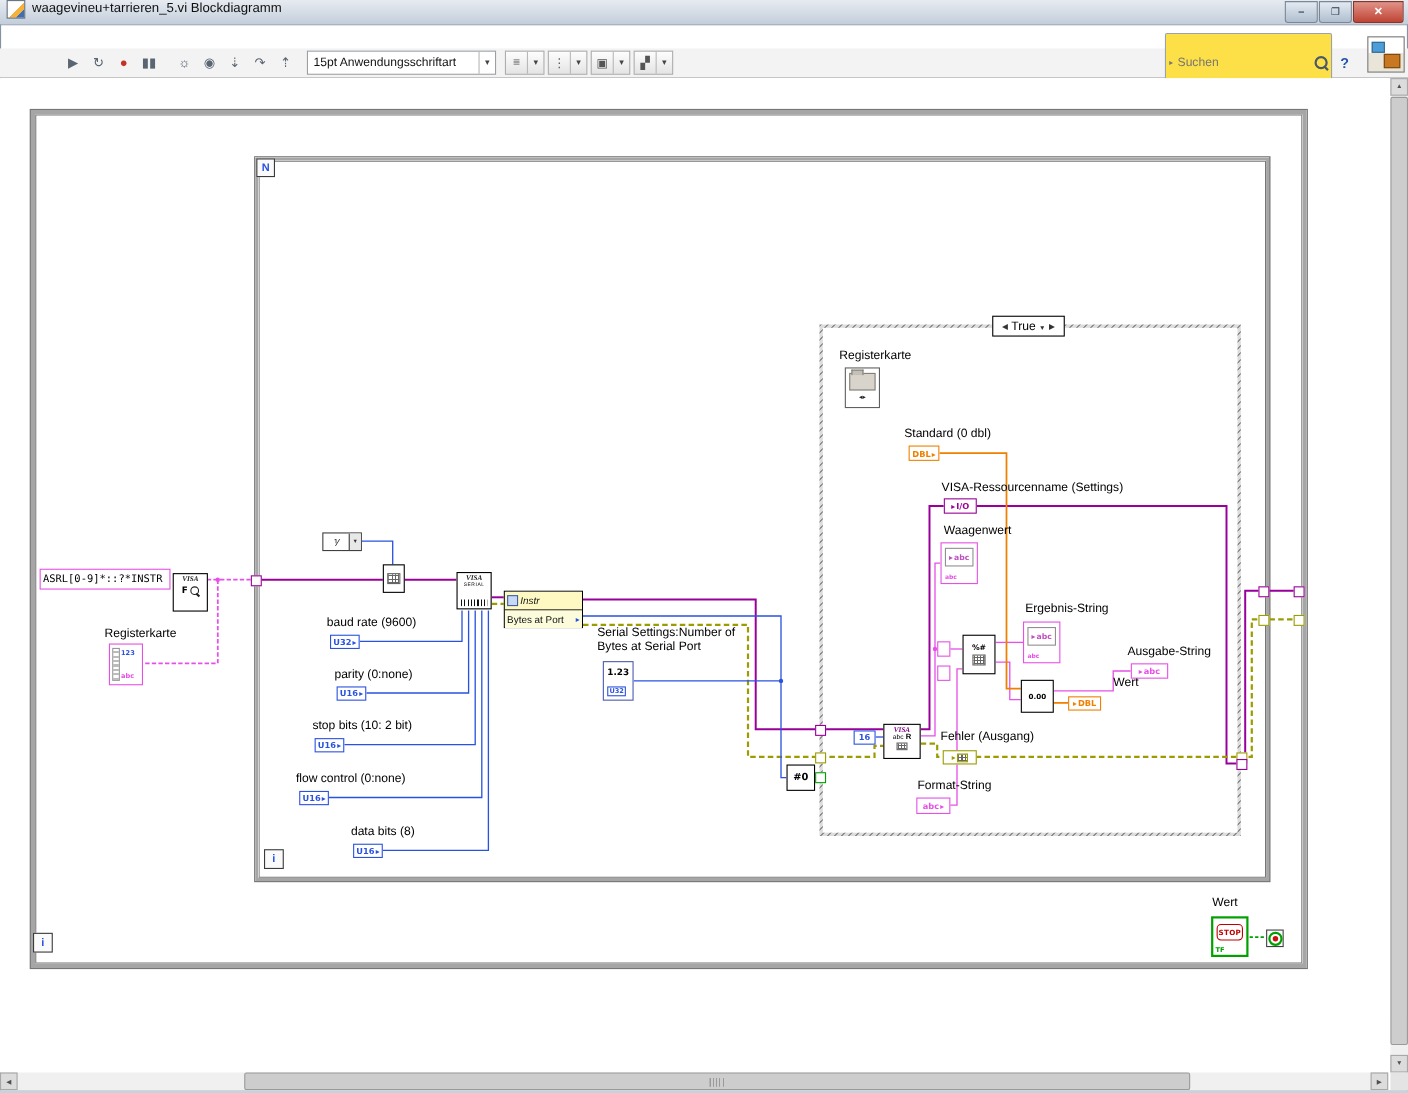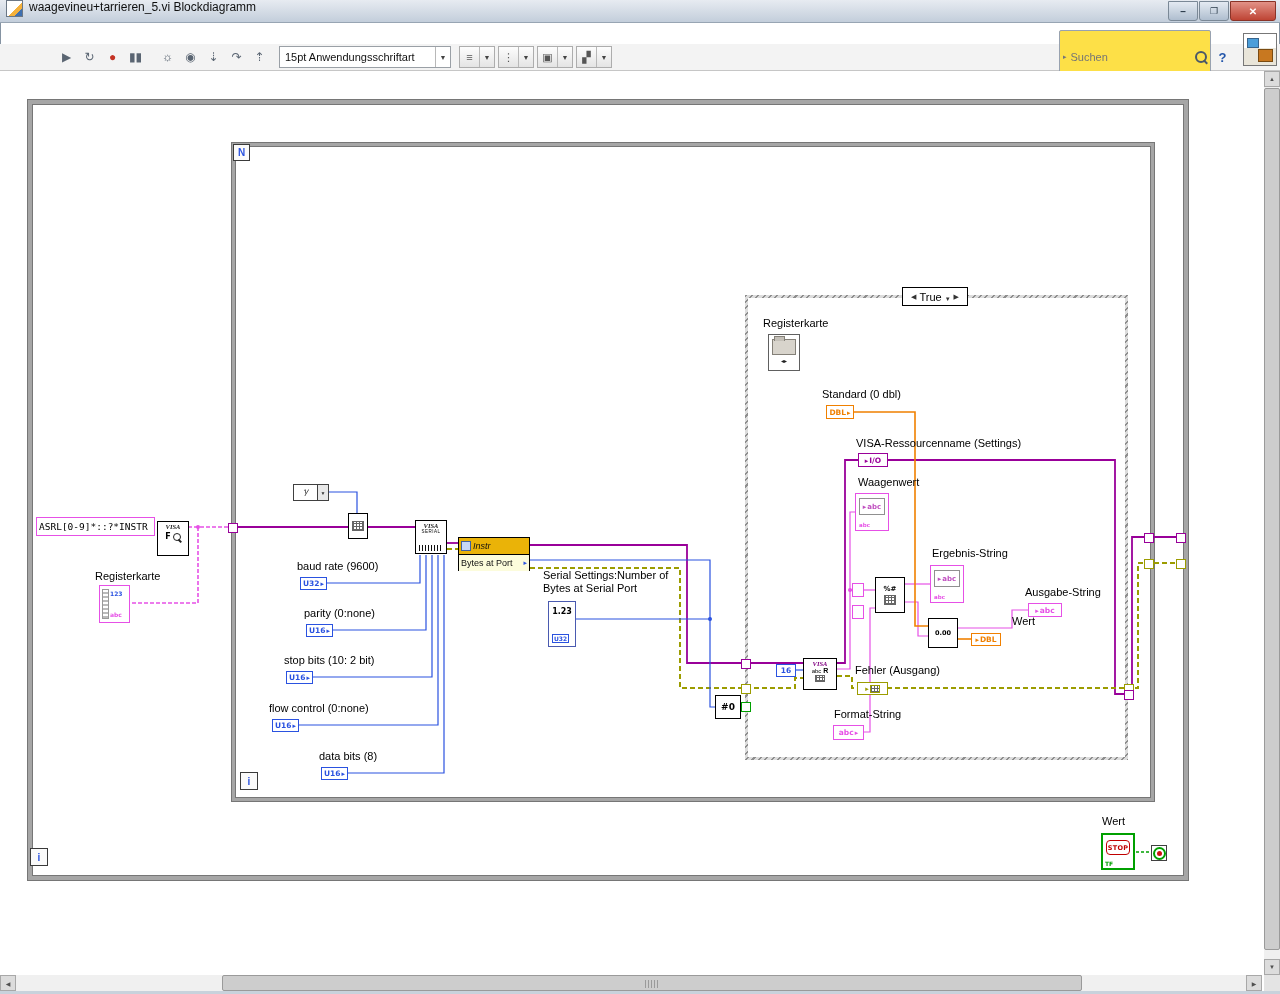--- a/index.html
+++ b/index.html
@@ -70,21 +70,21 @@
   .aR::after{content:"▸";font-size:7px;margin-left:1px;}
   .aL::before{content:"▸";font-size:7px;margin-right:1px;}
   .node{position:absolute;background:#fff;border:1px solid #000;z-index:4;box-sizing:border-box;display:flex;flex-direction:column;align-items:center;overflow:hidden;}
   .str-const{position:absolute;background:#fff;border:1px solid #E650E6;font:9.5px "DejaVu Sans Mono",monospace;color:#000;display:flex;align-items:center;padding:0 2px;z-index:4;box-sizing:border-box;white-space:nowrap;}
   .visa-title{font:italic bold 6.5px "Liberation Serif",serif;color:#222;margin-top:1px;}
   .barcode{width:80%;height:6px;background:repeating-linear-gradient(90deg,#111 0 1px,transparent 1px 3px);margin-top:auto;margin-bottom:2px;}
   .big-ind{position:absolute;background:#fff;border:1px solid #E650E6;z-index:4;box-sizing:border-box;}
   .big-ind .inner{position:absolute;left:3px;top:4px;right:3px;height:15px;border:1px solid #909090;display:flex;align-items:center;justify-content:center;font:bold 7px "DejaVu Sans",sans-serif;color:#C050C0;}
   .big-ind .tag{position:absolute;left:3px;bottom:2px;font:bold 5.5px "DejaVu Sans",sans-serif;color:#E650E6;}
   .prop-node{position:absolute;border:1px solid #000;z-index:4;box-sizing:border-box;background:#fff;}
-  .prop-row1{height:16px;border-bottom:1px solid #000;display:flex;align-items:center;background:#eab308;padding-left:2px;}
+  .prop-row1{height:16px;border-bottom:1px solid #000;display:flex;align-items:center;background:#fef9c3;padding-left:2px;}
   .prop-row1 .cicon{width:8px;height:8px;background:#C8D8F8;border:1px solid #4060A0;margin-right:2px;}
   .prop-row1 .cname{font:italic 9px "Liberation Sans",sans-serif;color:#111;}
   .prop-row2{height:16px;display:flex;align-items:center;background:#FCFCDC;padding:0 2px;}
   .prop-row2 .pname{font-size:9px;color:#111;flex:1;white-space:nowrap;}
   .prop-row2 .parr{font-size:7px;color:#2A52E0;}
   .prop-row2 .parr::before{content:"▸";}
   .stop-term{position:absolute;background:#fff;border:2px solid #00A000;z-index:4;box-sizing:border-box;}
   .stop-inner{position:absolute;left:3px;top:5px;right:3px;height:13px;border:1.5px solid #C00000;border-radius:4px;display:flex;align-items:center;justify-content:center;font:bold 6.5px "DejaVu Sans",sans-serif;color:#C00000;letter-spacing:0.3px;}
   .stop-tf{position:absolute;left:2px;bottom:1px;font:bold 6px "DejaVu Sans",sans-serif;color:#00A000;}
   .cond-term{position:absolute;width:16px;height:16px;background:#fff;border:1px solid #404040;z-index:4;box-sizing:border-box;display:flex;align-items:center;justify-content:center;}
@@ -328,21 +328,21 @@
       <span>U16</span>
       <span class="aR"></span>
     </div>
   <div class="lbl" style="left:319px;top:750px;">data bits (8)</div>
   <div class="term t-int" style="left:321px;top:767px;width:27px;height:13px;">
       <span>U16</span>
       <span class="aR"></span>
     </div>
 
   <div class="lbl" style="left:543px;top:569px;width:140px;white-space:normal;">Serial Settings:Number of Bytes at Serial Port</div>
-  <div class="big-ind" style="left:548px;top:601px;width:28px;height:46px;border-color:#4A5AB0;">
+  <div class="big-ind" style="left:548px;top:601px;width:28px;height:36px;border-color:#4A5AB0;">
     <span style="position:absolute;left:0;right:0;top:5px;text-align:center;font:bold 8px 'DejaVu Sans',sans-serif;color:#000;">1.23</span>
     <span style="position:absolute;left:3px;bottom:3px;border:1px solid #2A52E0;padding:0 1px;font:bold 6px 'DejaVu Sans',sans-serif;color:#2A52E0;">U32</span>
   </div>
 
   <div class="node" style="left:715px;top:695px;width:26px;height:24px;justify-content:center;">
     <span style="font:bold 9px 'DejaVu Sans',sans-serif;">#0</span>
   </div>
 
   <div class="lbl" style="left:763px;top:317px;">Registerkarte</div>
   <div class="node" style="left:768px;top:334px;width:32px;height:37px;border-color:#606060;">

